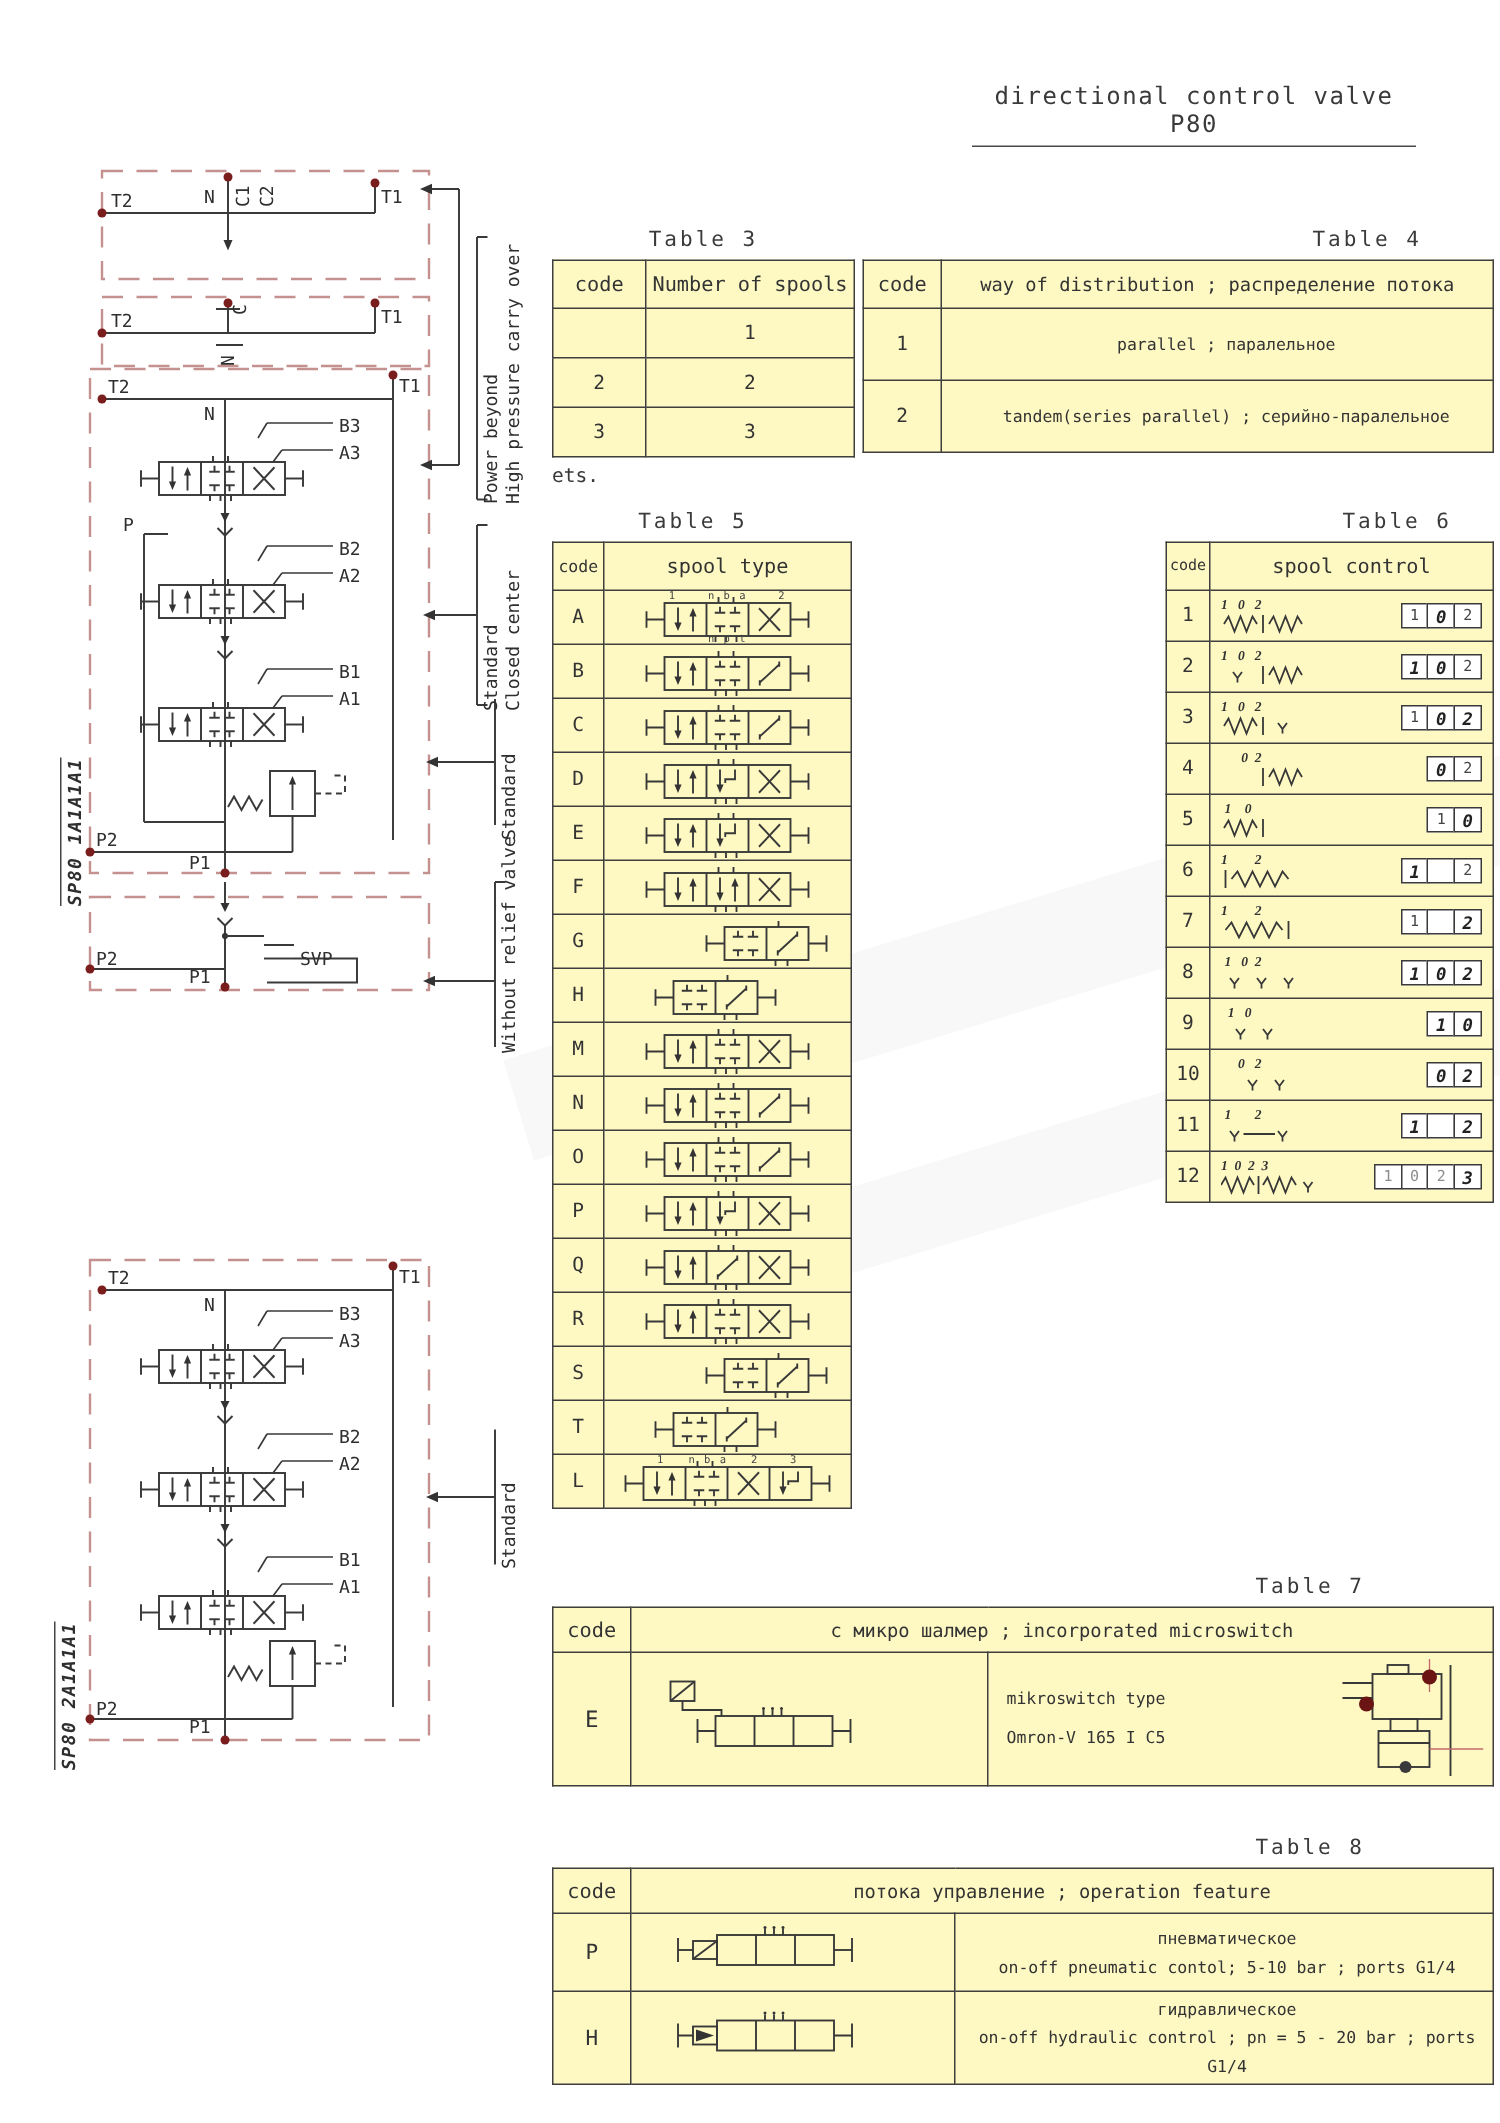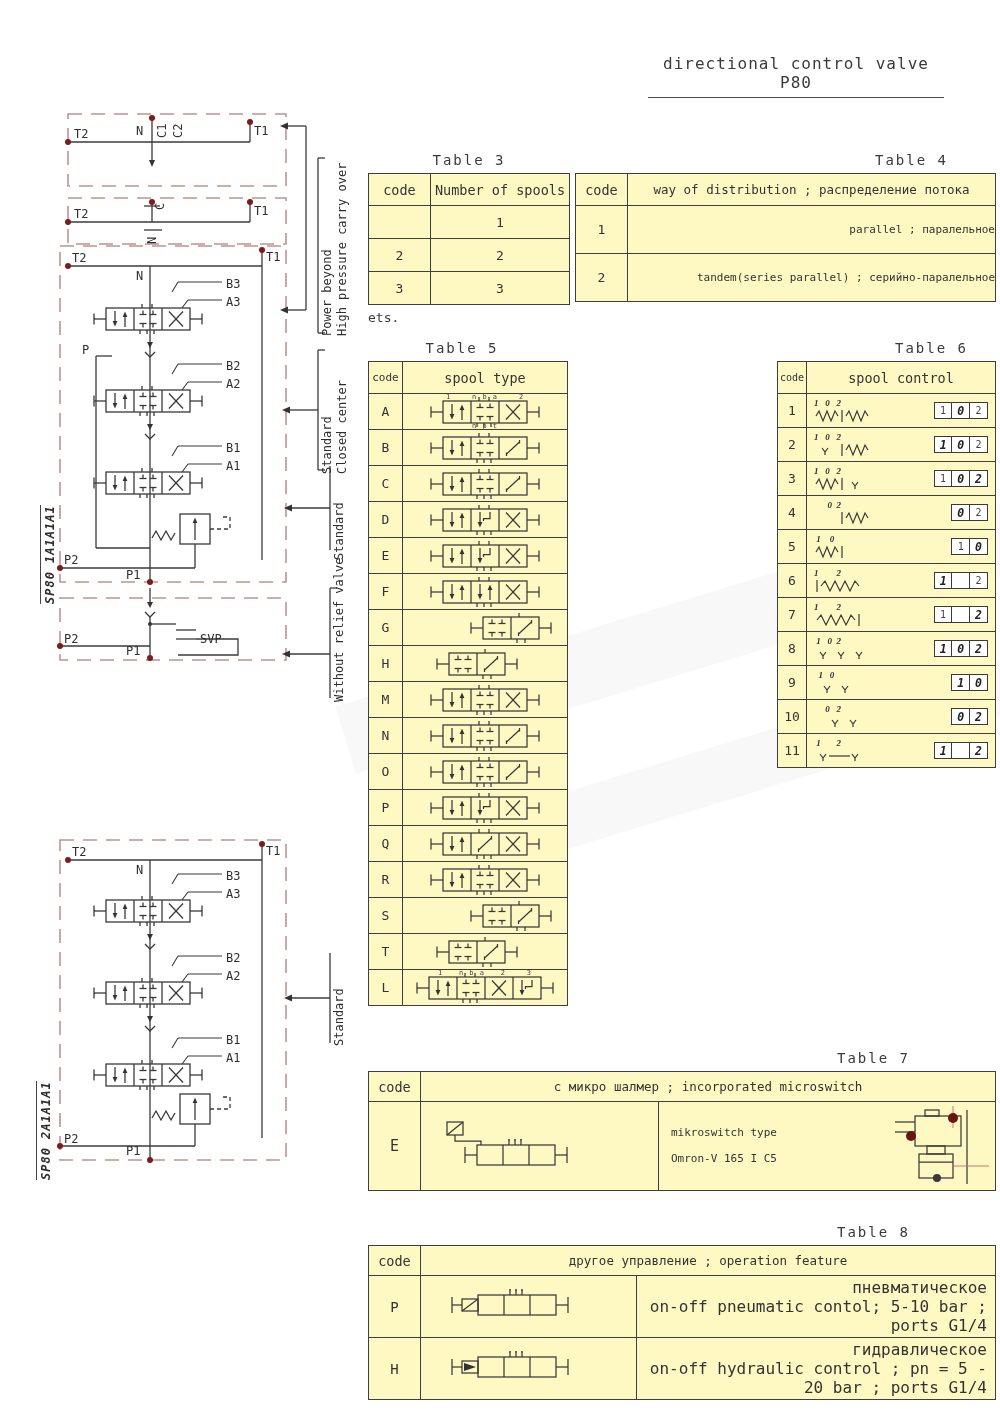--- a/index.html
+++ b/index.html
@@ -11,25 +11,25 @@
              letter-spacing:1px;border-bottom:1.4px solid #4a4a4a;padding-bottom:5px;color:#3a3a3a;}
   
   .tcap{font-size:14px;letter-spacing:2px;color:#3a3a3a;margin-bottom:5px;}
   .tcap.center{text-align:center;}
   .tcap.right{text-align:right;}
   table.tbl{border-collapse:collapse;table-layout:fixed;background:#fef9c3;}
   table.tbl td,table.tbl th{border:1.2px solid #3e3e3e;font-weight:normal;
        font-size:13px;color:#333;text-align:center;vertical-align:middle;padding:0;}
   table.tbl th{font-size:13.5px;}
   
-  #t4 td.desc{font-size:11px;text-align:right;padding-left:12px;}
+  #t4 td.desc{font-size:11px;text-align:center;padding-left:12px;}
   #t4 th.way{font-size:12.5px;}
   
   #t5 td.sym{padding:1px 0;}
-  .symwrap{display:flex;align-items:center;justify-content:center;position:relative;height:33px;}
+  .symwrap{display:flex;align-items:flex-end;justify-content:center;position:relative;height:33px;}
   .symwrap.shift-r{justify-content:flex-end;padding-right:12px;}
   .symwrap.shift-l{justify-content:flex-start;padding-left:30px;}
   .minitop{position:absolute;top:-2px;left:0;right:0;text-align:center;font-size:7px;
            letter-spacing:1px;color:#444;white-space:pre;}
   .minibot{position:absolute;bottom:-2px;left:0;right:0;text-align:center;font-size:7px;
            letter-spacing:1px;color:#444;white-space:pre;}
   svg.ss{stroke:#383838;stroke-width:1.25;fill:none;}
   
   #t6 td.ctlcell{padding:2px 7px;}
   .ctlflex{display:flex;align-items:center;justify-content:space-between;}
@@ -39,21 +39,21 @@
   svg.cs{stroke:#383838;stroke-width:1.2;fill:none;}
   .boxes{display:inline-flex;}
   .bx{width:17px;height:15px;border:1.3px solid #3a3a3a;display:inline-flex;align-items:center;
       justify-content:center;font-size:10px;color:#444;margin-left:-1.3px;background:#fff;}
   .bx.b{font-weight:bold;font-style:italic;font-size:11.5px;color:#222;}
   .bx.g{color:#8d8d8d;}
   
   #t7 th.wide,#t8 th.wide{font-size:12.5px;}
   .t7text{display:flex;align-items:center;justify-content:space-between;padding:4px 6px 4px 12px;}
   .t7lines{text-align:left;font-size:11px;color:#333;line-height:26px;}
-  .t8lines{text-align:right;font-size:16px;color:#333;line-height:19px;padding:2px 8px 2px 12px;}
+  .t8lines{text-align:center;font-size:11px;color:#333;line-height:19px;padding:2px 8px 2px 12px;}
   
   svg.dg{stroke:#3a3a3a;stroke-width:1.3;fill:none;}
   svg.dg text{stroke:none;fill:#2f2f2f;font-size:12px;font-family:"DejaVu Sans Mono",monospace;}
   svg.dg .rr{stroke:#c4918f;stroke-width:1.6;stroke-dasharray:14 9;}
   svg.dg .dd{fill:#7a1d1d;stroke:none;}
   svg.dg .thin{stroke-width:1.1;}
   
   .vlabel{position:absolute;transform-origin:0 0;transform:rotate(-90deg);
           white-space:nowrap;font-size:12px;color:#2e2e2e;line-height:15px;}
   .vlabel.series{font-style:italic;font-weight:bold;border-top:1.3px solid #454545;
@@ -821,20 +821,42 @@
           <svg class="cs" width="58" height="14">
                   <use href="#dt" x="6" y="1"></use>
                   <line x1="15" y1="7" x2="36" y2="7"></line>
                   <use href="#dt" x="38" y="1"></use>
                 </svg>
         </div>
         <div class="boxes">
                 <span class="bx b">1</span>
                 <span class="bx"></span>
                 <span class="bx b">2</span>
+              </div>
+      </div>
+          </td>
+    </tr>
+    <tr style="height:34px">
+      <td>12</td>
+      <td class="ctlcell">
+            <div class="ctlflex">
+        <div class="ctl">
+          <div class="pos">1  0  2  3</div>
+          <svg class="cs" width="66" height="14">
+                  <use href="#zz" x="0"></use>
+                  <line x1="25" y1="1" x2="25" y2="13"></line>
+                  <use href="#zz" x="28"></use>
+                  <use href="#dt" x="55" y="1"></use>
+                </svg>
+        </div>
+        <div class="boxes">
+                <span class="bx g">1</span>
+                <span class="bx g">0</span>
+                <span class="bx g">2</span>
+                <span class="bx b">3</span>
               </div>
       </div>
           </td>
     </tr>
   </tbody>
     </table>
 </div>
 
 <div class="abs" style="left:368px;top:1050px;width:628px">
   <div class="tcap right" style="padding-right:86px">Table 7</div>
@@ -903,21 +925,21 @@
   <div class="tcap right" style="padding-right:86px">Table 8</div>
   <table class="tbl" id="t8" style="width:628px">
     <colgroup>
         <col style="width:52px">
         <col style="width:216px">
         <col>
       </colgroup>
     <tbody>
         <tr style="height:30px">
       <th>code</th>
-      <th class="wide" colspan="2">другое управление ; operation feature</th>
+      <th class="wide" colspan="2">потока управление ; operation feature</th>
     </tr>
     <tr style="height:52px">
       <td style="font-size:14px">P</td>
       <td>
         <svg class="ss" width="170" height="44">
           <line x1="8" y1="14" x2="8" y2="30"></line>
               <line x1="8" y1="22" x2="18" y2="22"></line>
           <rect x="18" y="16" width="16" height="12"></rect>
               <line x1="18" y1="28" x2="34" y2="16"></line>
           <rect x="34" y="12" width="78" height="20"></rect>

